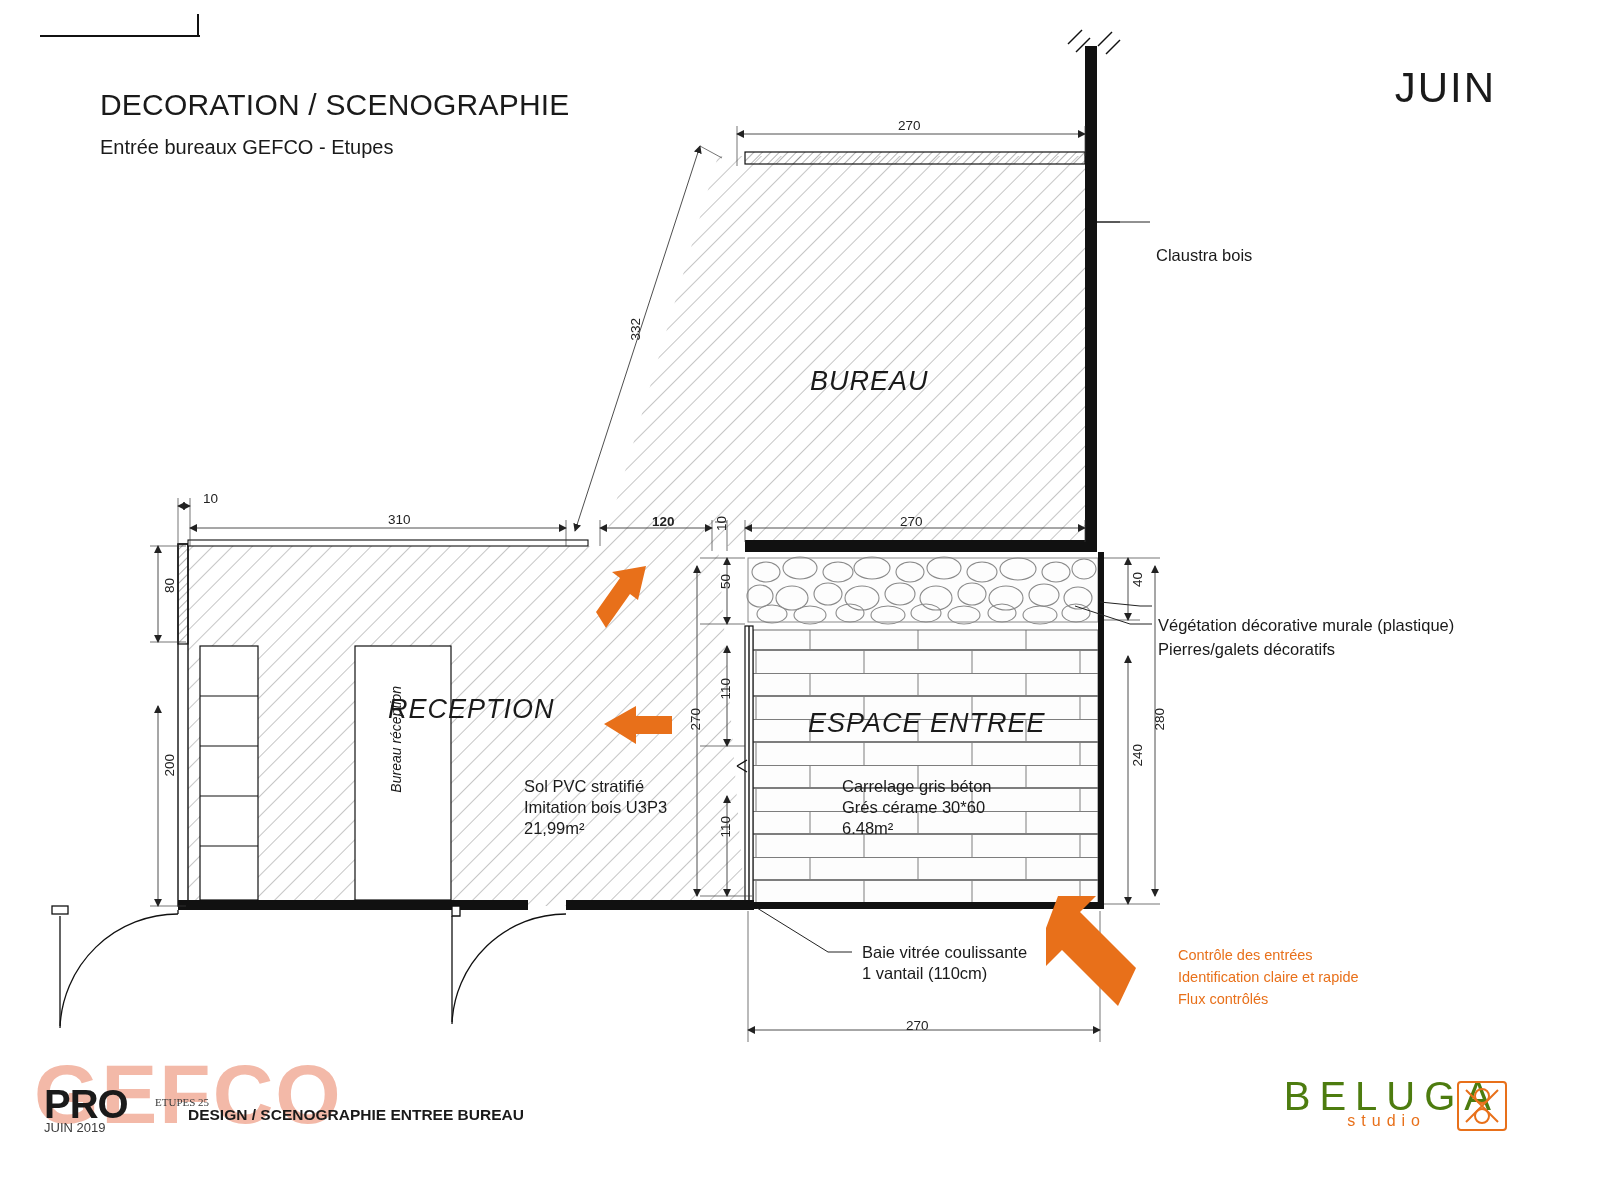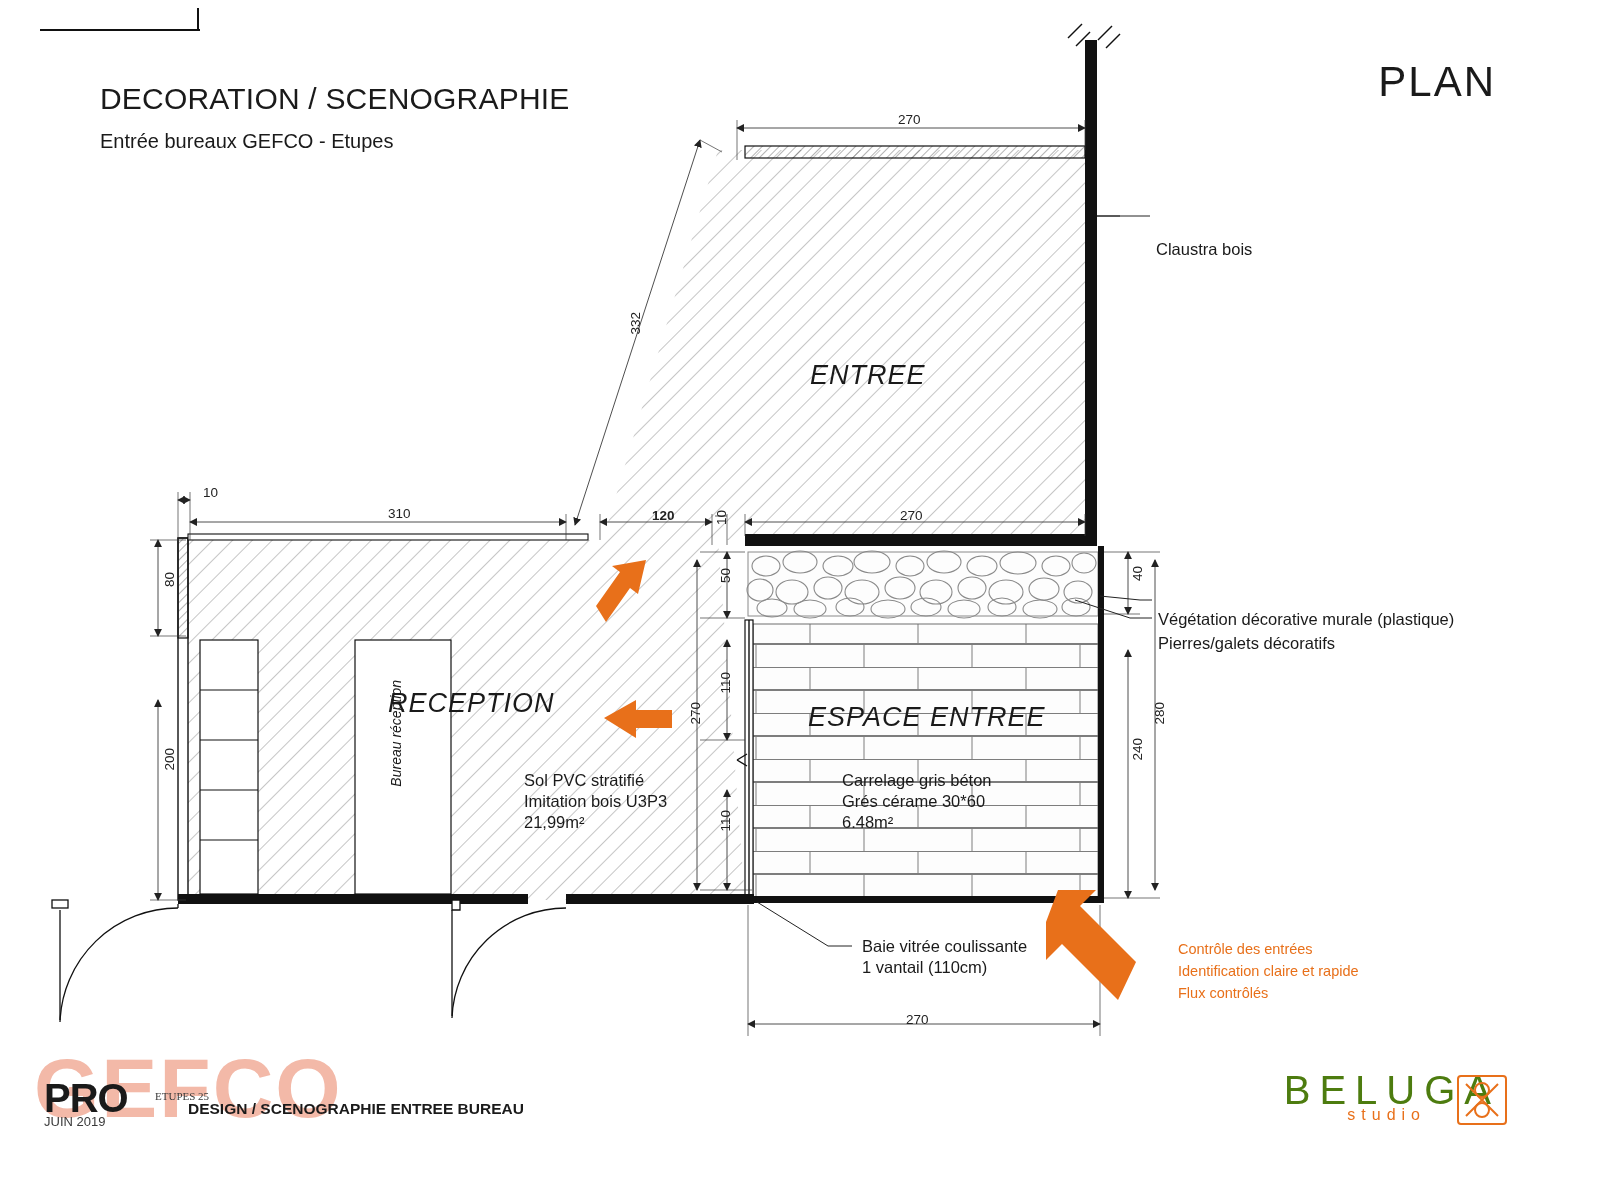--- a/index.html
+++ b/index.html
@@ -4,21 +4,21 @@
 <style>
   html,body{margin:0;padding:0;}
   body{
     width:1600px;height:1200px;
     background:#ffffff;
     font-family:"Liberation Sans", sans-serif;
     color:#1a1a1a;
     overflow:hidden;
     position:relative;
   }
-  .stage{position:absolute;left:0;top:0;width:1600px;height:1179px;}
+  .stage{position:absolute;left:0;top:6px;width:1600px;height:1179px;}
   .abs{position:absolute;}
 
   
   #title-main{left:100px;top:82px;font-size:30px;letter-spacing:.2px;}
   #title-sub{left:100px;top:130px;font-size:20px;}
   #plan-label{right:104px;top:58px;font-size:42px;letter-spacing:2px;font-weight:300;}
 
   .room-name{font-style:italic;font-size:27px;letter-spacing:1px;}
   #room-detente{left:810px;top:360px;}
   #room-reception{left:388px;top:688px;}
@@ -246,23 +246,23 @@
       <path d="M596 606 L620 572 L612 566 L646 560 L638 594 L630 588 L606 622 Z"></path>
 
       <path d="M604 718 L636 700 L636 710 L672 710 L672 728 L636 728 L636 738 Z"></path>
 
       <path d="M1058 890 L1096 890 L1080 906 L1136 962 L1118 1000 L1062 944 L1046 960 L1046 922 Z"></path>
     </g>
   </svg>
 
   <div class="abs" id="title-main">DECORATION / SCENOGRAPHIE</div>
   <div class="abs" id="title-sub">Entrée bureaux GEFCO - Etupes</div>
-  <div class="abs" id="plan-label">PLAN</div>
-
-  <div class="abs room-name" id="room-detente">ENTREE</div>
+  <div class="abs" id="plan-label">JUIN</div>
+
+  <div class="abs room-name" id="room-detente">BUREAU</div>
   <div class="abs room-name" id="room-reception">RECEPTION</div>
   <div class="abs room-name" id="room-entree">ESPACE ENTREE</div>
 
   <div class="abs vtext" id="bureau-reception">Bureau réception</div>
 
   <div class="abs note" id="note-sol">
     <div>Sol PVC stratifié</div>
     <div>Imitation bois U3P3</div>
     <div>21,99m²</div>
   </div>

